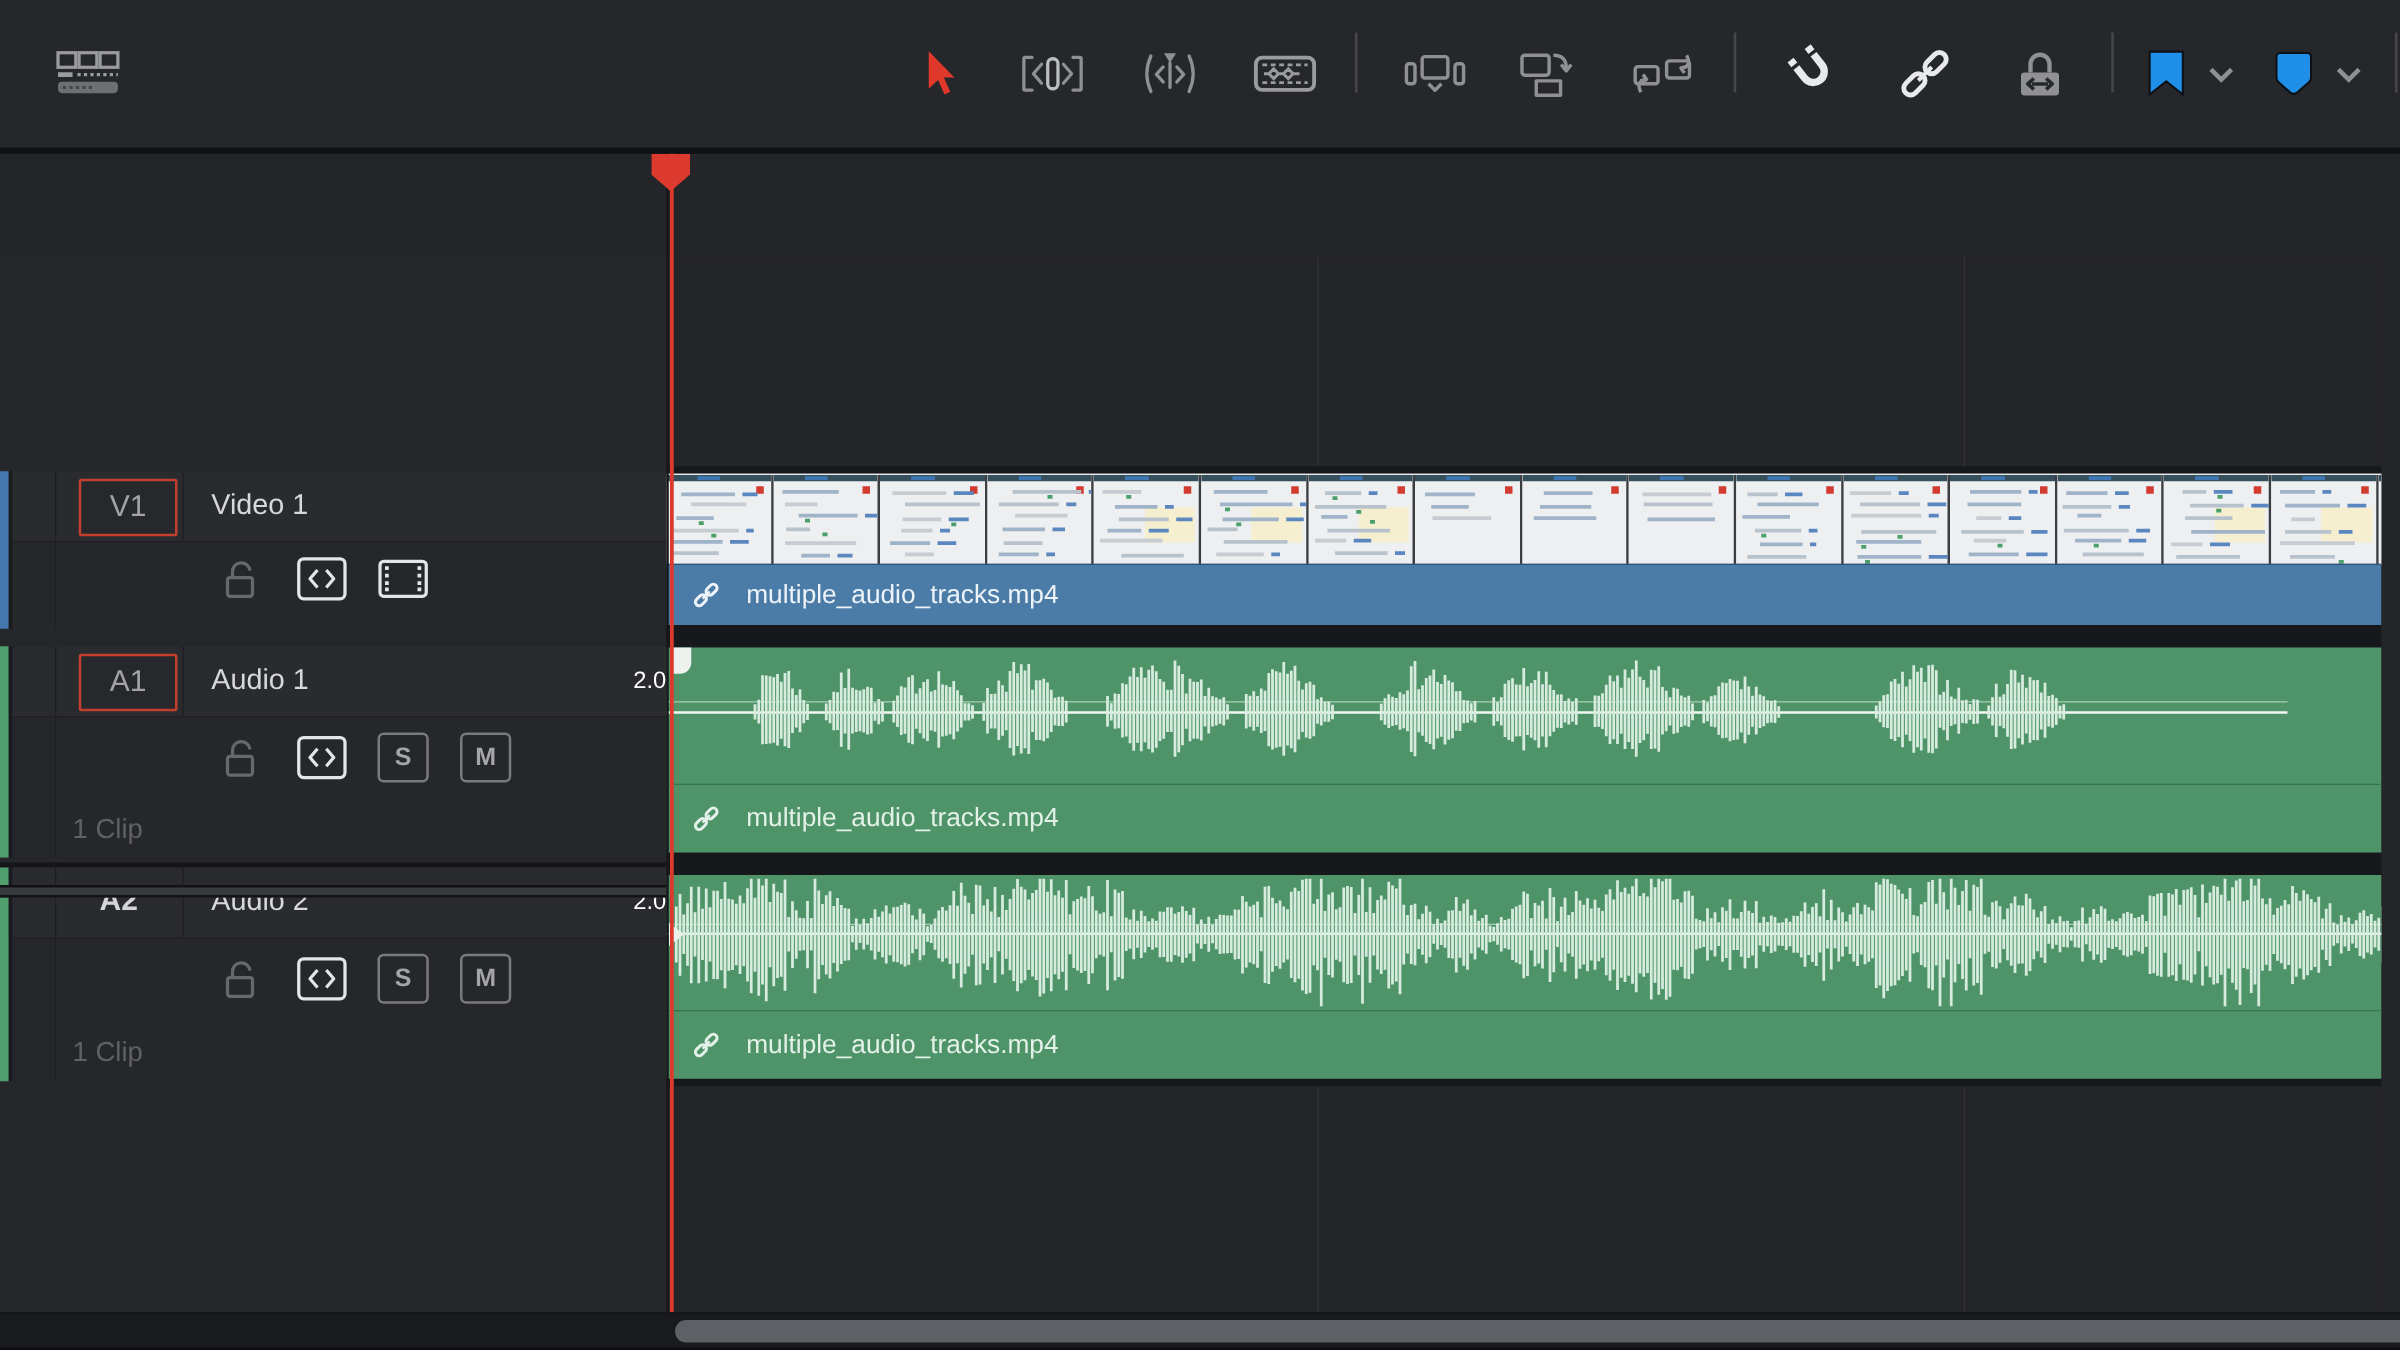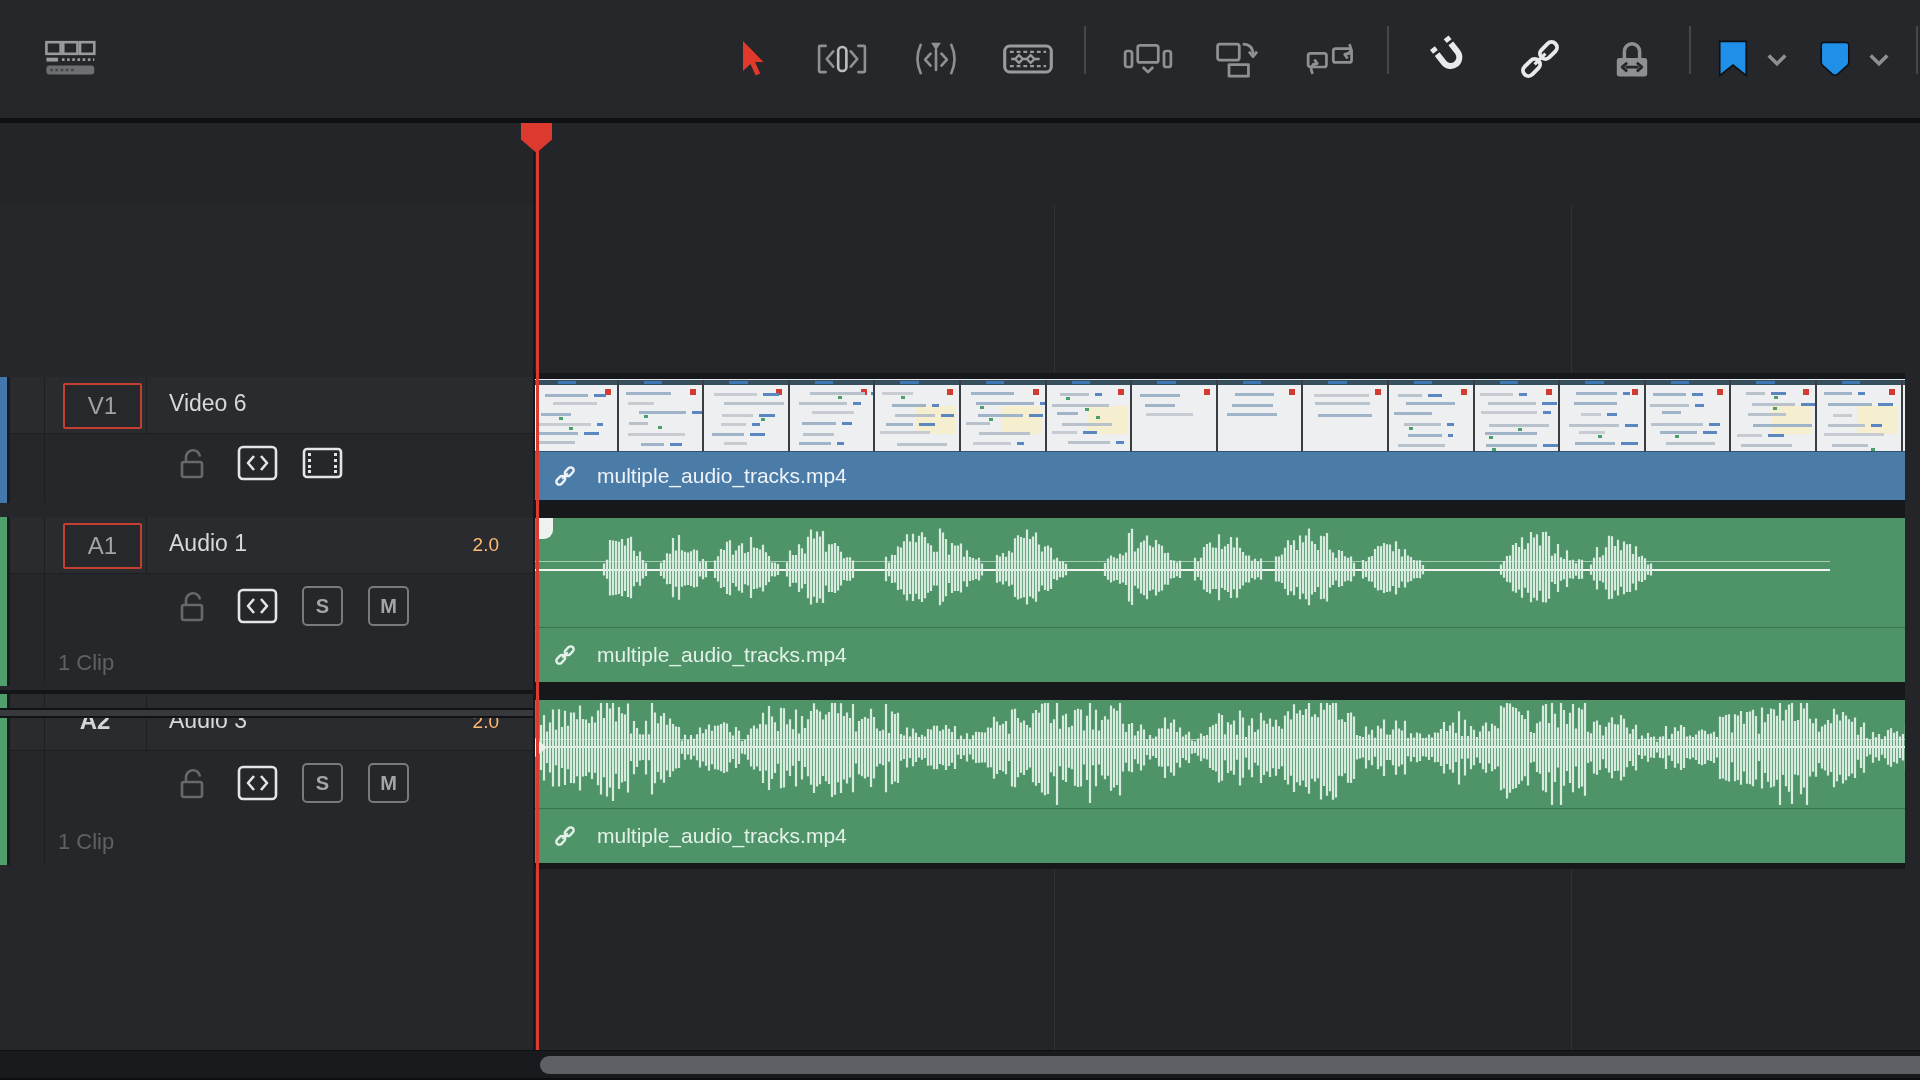--- a/index.html
+++ b/index.html
@@ -34,21 +34,21 @@
   .strip{position:absolute;left:0;top:0;width:7px;height:100%;}
   .strip-gap{position:absolute;left:7px;top:0;width:3px;height:100%;background:#1a1b1e;}
   .vline44{position:absolute;left:34px;top:0;bottom:0;width:1px;background:#1e1f22;}
   .vline146{position:absolute;left:136px;top:0;height:56px;width:1px;background:#1e1f22;}
   .dest-box{position:absolute;left:53px;top:6px;width:75px;height:42px;border:2.5px solid #c33f2f;border-radius:2px;
             display:flex;align-items:center;justify-content:center;background:rgba(0,0,0,.05);}
   .track-id{font-size:24px;color:#a2a3a6;}
   .track-id.plain{position:absolute;left:34px;top:6px;width:102px;height:42px;display:flex;align-items:center;justify-content:center;
                   color:#d4d5d8;font-weight:bold;border:none;}
   .track-name{position:absolute;left:159px;top:13px;font-size:23px;color:#d7d8da;}
-  .track-ch{position:absolute;right:34px;top:17px;font-size:19px;color:#fdba74;}
+  .track-ch{position:absolute;right:0;top:17px;font-size:19px;color:#ffffff;}
   .clip-count{position:absolute;left:48px;bottom:10px;font-size:22px;color:#606165;}
   .hicon{position:absolute;top:0;background:none;border:none;padding:0;cursor:pointer;}
   .sm-box{width:41px;height:40px;border:2px solid #797a7e;border-radius:5px;background:none;
           color:#a4a5a8;font-size:20px;font-weight:bold;display:flex;align-items:center;justify-content:center;padding:0;cursor:pointer;}
   .va-divider{position:absolute;left:0;top:503px;width:533px;height:10px;background:#38393d;
               border-top:2px solid #121316;border-bottom:2px solid #121316;box-sizing:border-box;z-index:3;}
 
   
   .timeline{position:absolute;left:533px;top:205px;width:1372px;height:845px;background:#242529;overflow:hidden;}
   .gridline{position:absolute;top:0;bottom:0;width:1px;background:#313236;}
@@ -281,21 +281,21 @@
 
     <div class="section" style="top:172px;height:126px;">
       <div class="strip" style="background:#4478ac;"></div>
       <div class="strip-gap"></div>
       <div class="name-row">
         <div class="vline44"></div>
         <div class="vline146"></div>
         <div class="dest-box">
           <span class="track-id">V1</span>
         </div>
-        <div class="track-name">Video 6</div>
+        <div class="track-name">Video 1</div>
         <div class="track-ch"></div>
       </div>
       <div class="icons-row">
         <div class="vline44"></div>
         <button class="hicon" style="left:167px;top:12px;">
           <svg width="30" height="36" viewBox="0 0 30 36">
             <rect x="5" y="16" width="20" height="15" rx="2" stroke="#67686c" stroke-width="2.6" fill="none"></rect>
             <path d="M9 16 v-4 a7 7 0 0 1 14 -1.5" stroke="#67686c" stroke-width="2.6" fill="none"></path>
           </svg>
         </button>
@@ -361,21 +361,21 @@
       </div>
     </div>
 
     <div class="section" style="top:485px;height:171px;border-top:4px solid #141518;">
       <div class="strip" style="background:#4fa06c;"></div>
       <div class="strip-gap"></div>
       <div class="name-row">
         <div class="vline44"></div>
         <div class="vline146"></div>
         <div class="track-id plain">A2</div>
-        <div class="track-name">Audio 3</div>
+        <div class="track-name">Audio 2</div>
         <div class="track-ch">2.0</div>
       </div>
       <div class="icons-row">
         <div class="vline44"></div>
         <button class="hicon" style="left:167px;top:15px;">
           <svg width="30" height="36" viewBox="0 0 30 36">
             <rect x="5" y="16" width="20" height="15" rx="2" stroke="#67686c" stroke-width="2.6" fill="none"></rect>
             <path d="M9 16 v-4 a7 7 0 0 1 14 -1.5" stroke="#67686c" stroke-width="2.6" fill="none"></path>
           </svg>
         </button>

